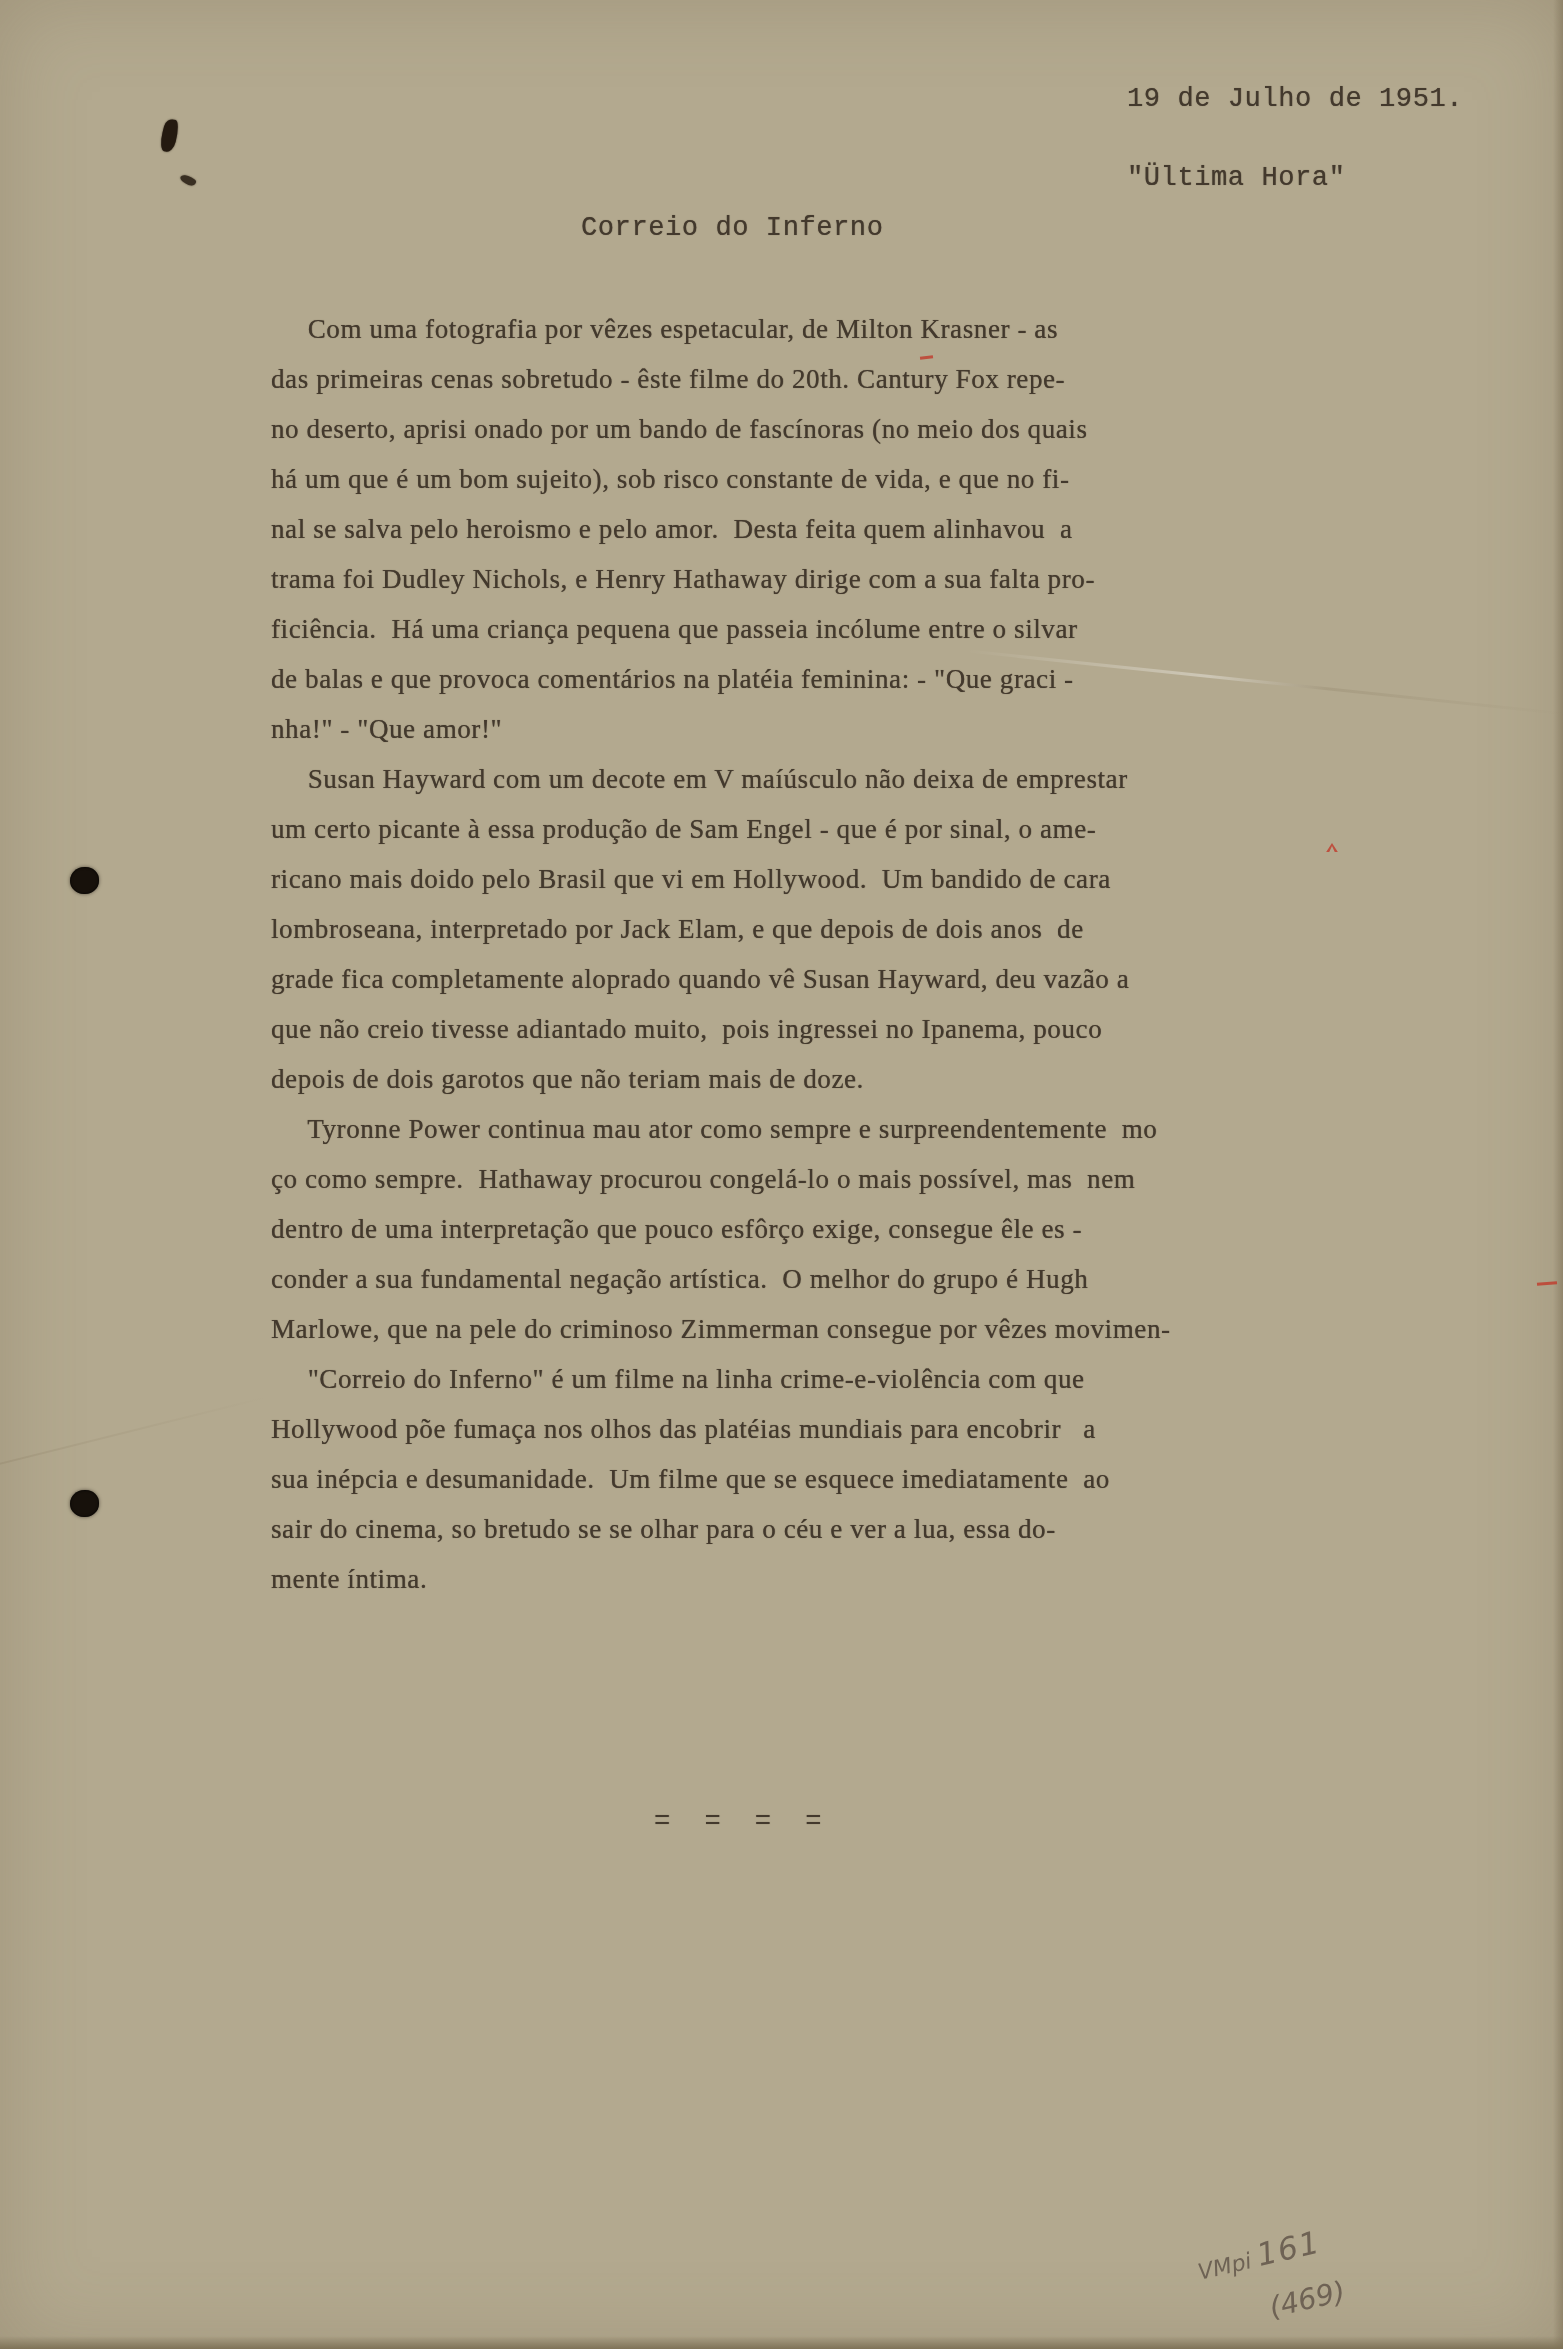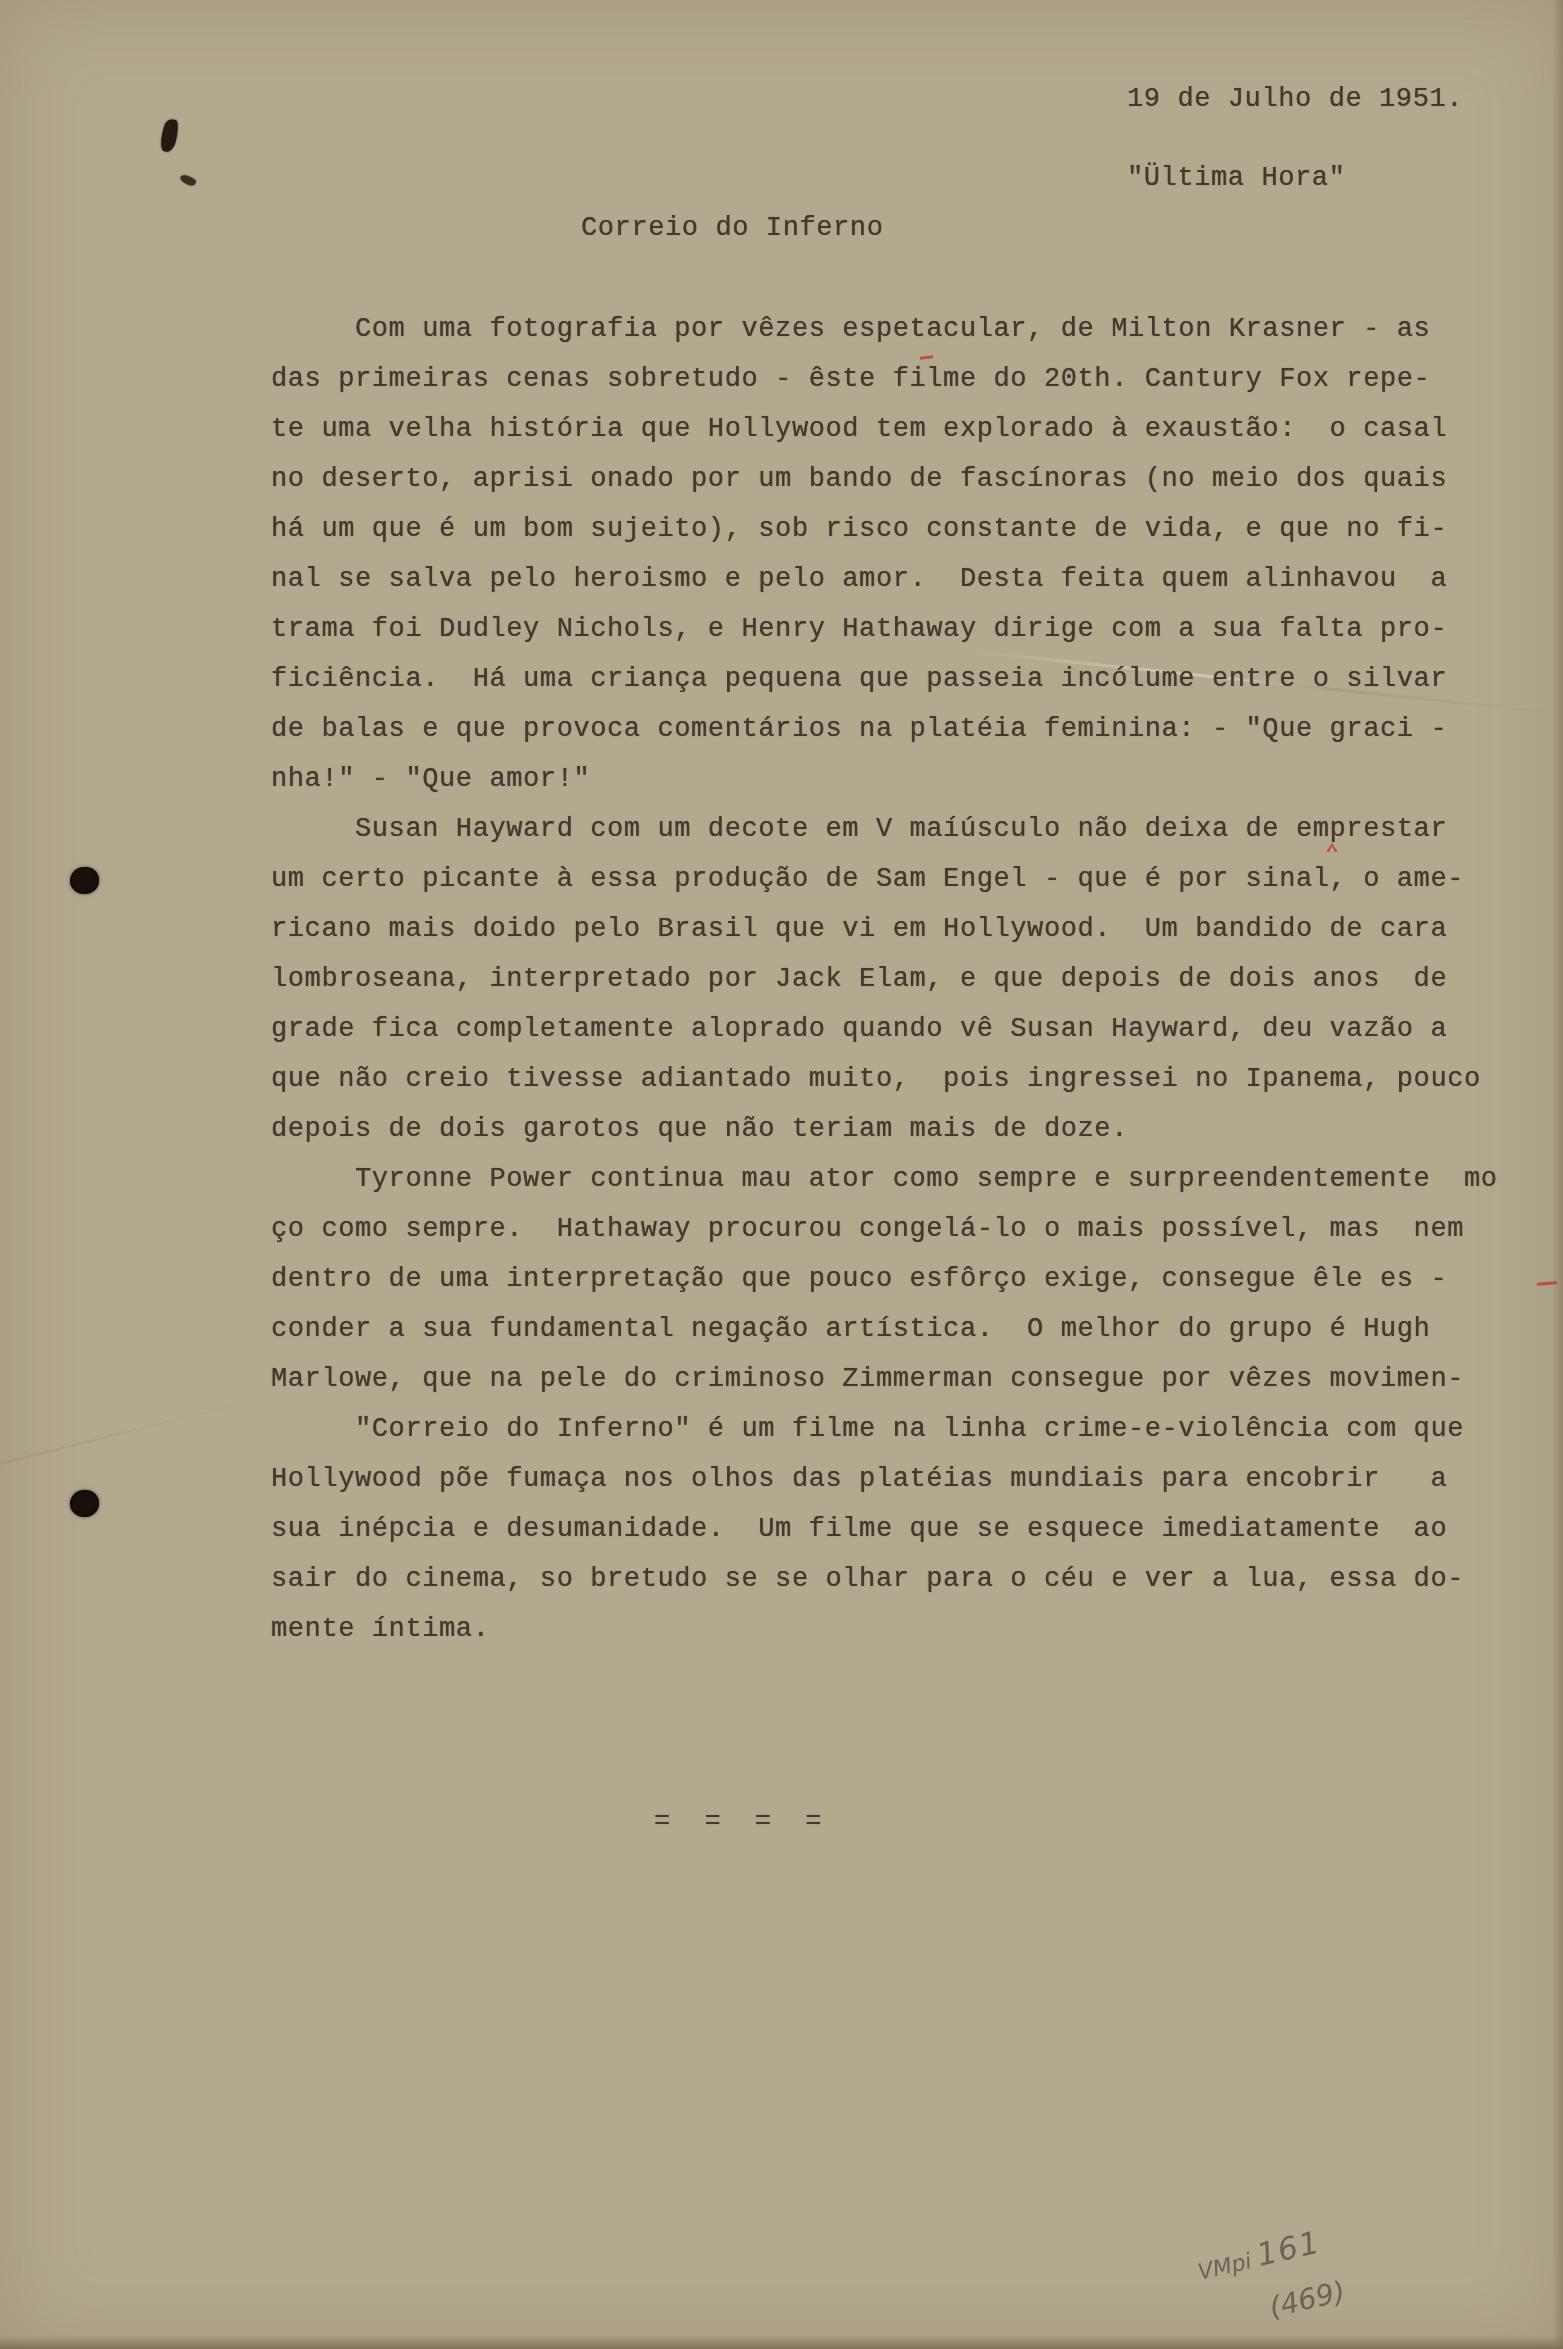--- a/index.html
+++ b/index.html
@@ -36,20 +36,21 @@
     position:absolute;
     color:#43392d;
     font-size:27px;letter-spacing:0.6px;white-space:pre;
     text-shadow:0 0 0.9px rgba(58,48,36,.6), 0.4px 0.4px 0 rgba(58,48,36,.25);
   }
   .body-block{position:absolute;left:271px;top:304px;}
   .body-block .line{
     height:50px;line-height:50px;white-space:pre;
     color:#43392d;font-size:27px;letter-spacing:0.6px;
     text-shadow:0 0 0.9px rgba(58,48,36,.6), 0.4px 0.4px 0 rgba(58,48,36,.25);
+    font-family:Liberation Serif, serif;
   }
   .hole{
     position:absolute;width:28.5px;height:27px;border-radius:52% 48% 50% 50%;
     background:#17110b;box-shadow:0 0 3.7px rgba(23,17,11,.6), inset 0 0 2.8px #000;
   }
   .ink-blot{
     position:absolute;background:#241a10;
     box-shadow:0 0 1.8px rgba(36,26,16,.8);
   }
   .blot1{left:162px;top:119px;width:14.7px;height:33px;border-radius:60% 40% 55% 45%/30% 70% 40% 60%;transform:rotate(14deg);}
@@ -93,21 +94,20 @@
   <div class="red-mark rm3"></div>
 
   <div class="typed" style="left:1127px;top:84px;">19 de Julho de 1951.</div>
   <div class="typed" style="left:1127px;top:163px;">"Ültima Hora"</div>
 
   <div class="typed" style="left:581px;top:213px;">Correio do Inferno</div>
 
   <div class="body-block">
     <div class="line">     Com uma fotografia por vêzes espetacular, de Milton Krasner - as</div>
     <div class="line">das primeiras cenas sobretudo - êste filme do 20th. Cantury Fox repe-</div>
-    <div class="line">te uma velha história que Hollywood tem explorado à exaustão:  o casal</div>
     <div class="line">no deserto, aprisi onado por um bando de fascínoras (no meio dos quais</div>
     <div class="line">há um que é um bom sujeito), sob risco constante de vida, e que no fi-</div>
     <div class="line">nal se salva pelo heroismo e pelo amor.  Desta feita quem alinhavou  a</div>
     <div class="line">trama foi Dudley Nichols, e Henry Hathaway dirige com a sua falta pro-</div>
     <div class="line">ficiência.  Há uma criança pequena que passeia incólume entre o silvar</div>
     <div class="line">de balas e que provoca comentários na platéia feminina: - "Que graci -</div>
     <div class="line">nha!" - "Que amor!"</div>
     <div class="line">     Susan Hayward com um decote em V maíúsculo não deixa de emprestar</div>
     <div class="line">um certo picante à essa produção de Sam Engel - que é por sinal, o ame-</div>
     <div class="line">ricano mais doido pelo Brasil que vi em Hollywood.  Um bandido de cara</div>

